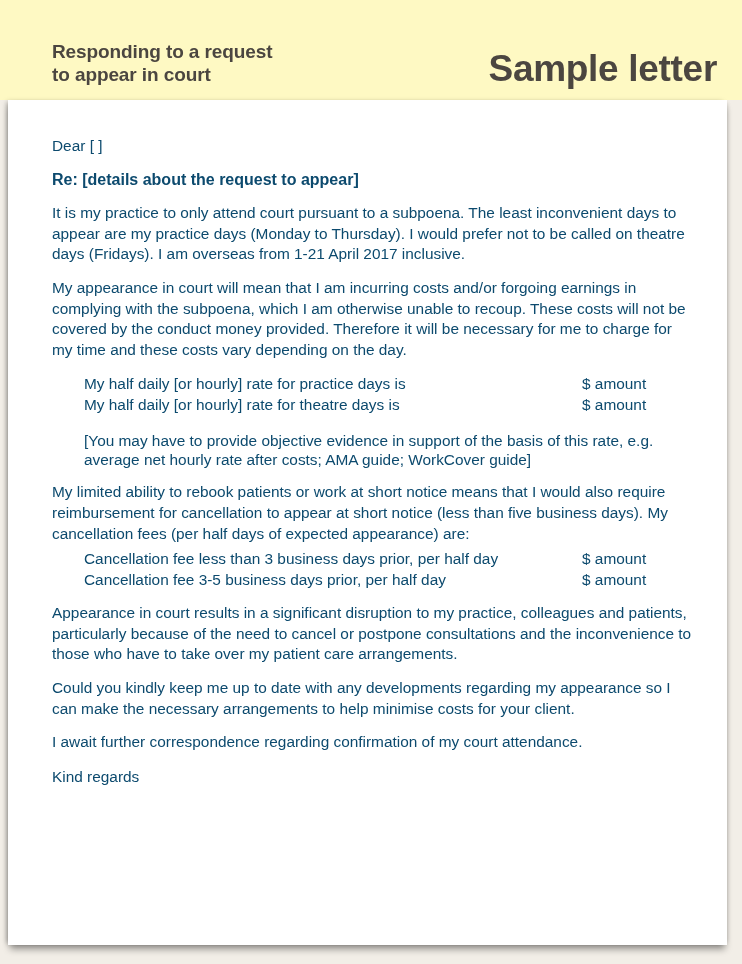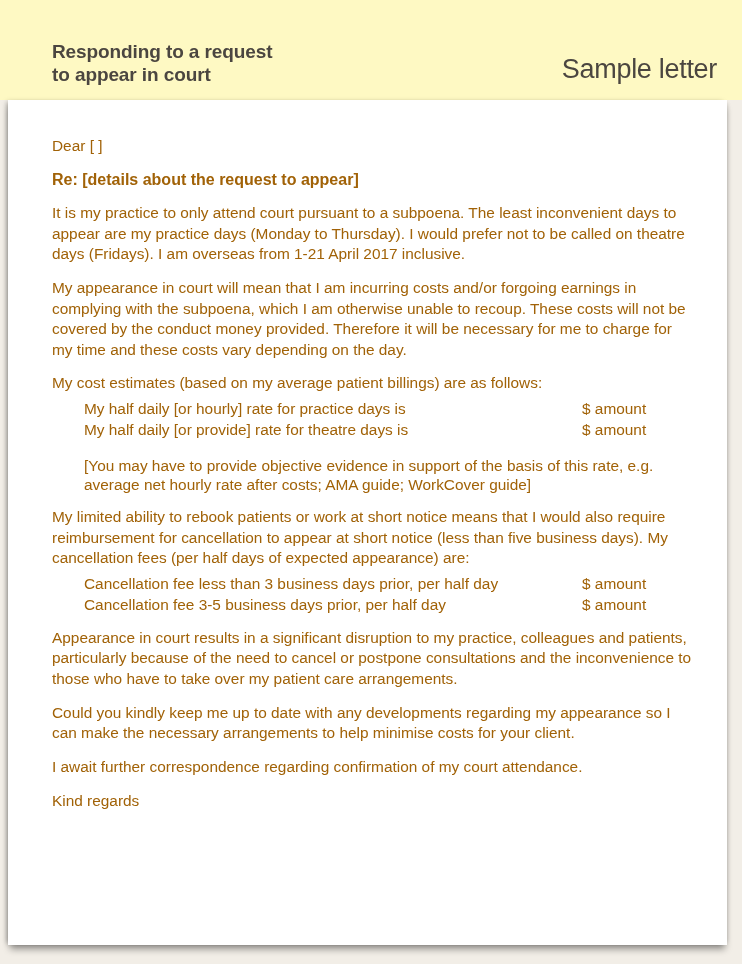--- a/index.html
+++ b/index.html
@@ -40,22 +40,22 @@
     font-weight: bold;
     line-height: 23px;
     color: #4b4640;
     letter-spacing: -0.1px;
     white-space: pre-line;
   }
   .header-label {
     position: absolute;
     right: 25px;
     top: 53px;
-    font-size: 27px;
-    font-weight: normal;
+    font-size: 37px;
+    font-weight: bold;
     line-height: 32px;
     color: #4b4640;
     letter-spacing: -0.3px;
     text-align: center;
   }
 
   
   .sheet {
     position: absolute;
     left: 8px;
@@ -68,21 +68,21 @@
                  3px 0 4px -3px rgba(0,0,0,0.18);
     box-sizing: border-box;
     overflow: hidden;
   }
 
   .letter {
     position: absolute;
     left: 44px;
     top: 36px;
     width: 640px;
-    color: #a16207;
+    color: #0c4a6e;
     font-size: 15.4px;
     line-height: 20.6px;
   }
 
   .para {
     margin: 0 0 13px 0;
   }
   .para-bold {
     margin: 0 0 13px 0;
     font-weight: bold;
@@ -138,29 +138,28 @@
 
       <p class="para">Dear [ ]</p>
 
       <p class="para-bold">Re: [details about the request to appear]</p>
 
 
       <p class="para">It is my practice to only attend court pursuant to a subpoena. The least inconvenient days to appear are my practice days (Monday to Thursday). I would prefer not to be called on theatre days (Fridays). I am overseas from 1-21 April 2017 inclusive.</p>
 
       <p class="para">My appearance in court will mean that I am incurring costs and/or forgoing earnings in complying with the subpoena, which I am otherwise unable to recoup. These costs will not be covered by the conduct money provided. Therefore it will be necessary for me to charge for my time and these costs vary depending on the day.</p>
 
-      <p class="para nogap">My cost estimates (based on my average patient billings) are as follows:</p>
 
       <div class="fee-table">
         <div class="fee-row">
           <span class="fee-label">My half daily [or hourly] rate for practice days is</span>
           <span class="fee-amount">$ amount</span>
         </div>
         <div class="fee-row">
-          <span class="fee-label">My half daily [or provide] rate for theatre days is</span>
+          <span class="fee-label">My half daily [or hourly] rate for theatre days is</span>
           <span class="fee-amount">$ amount</span>
         </div>
       </div>
 
       <p class="note">[You may have to provide objective evidence in support of the basis of this rate, e.g. average net hourly rate after costs; AMA guide; WorkCover guide]</p>
 
       <p class="para nogap">My limited ability to rebook patients or work at short notice means that I would also require reimbursement for cancellation to appear at short notice (less than five business days). My cancellation fees (per half days of expected appearance) are:</p>
 
       <div class="fee-table">
         <div class="fee-row">

